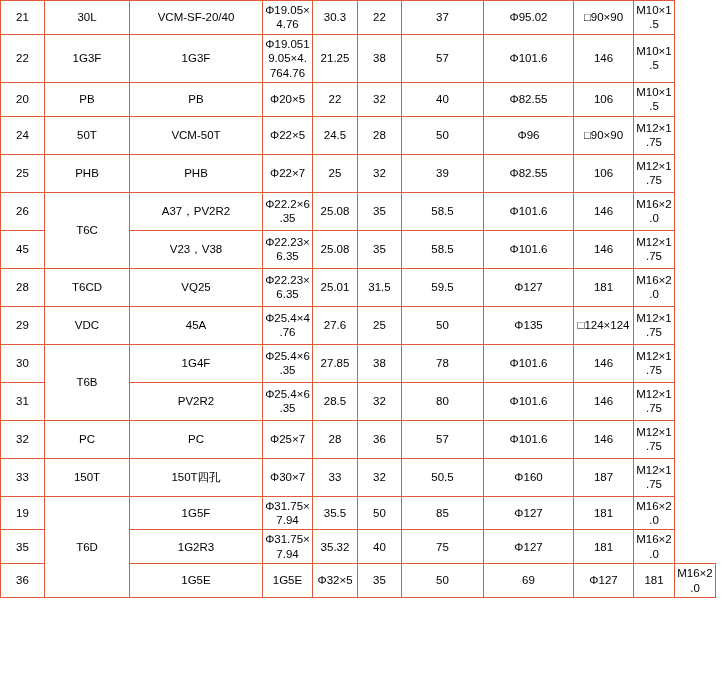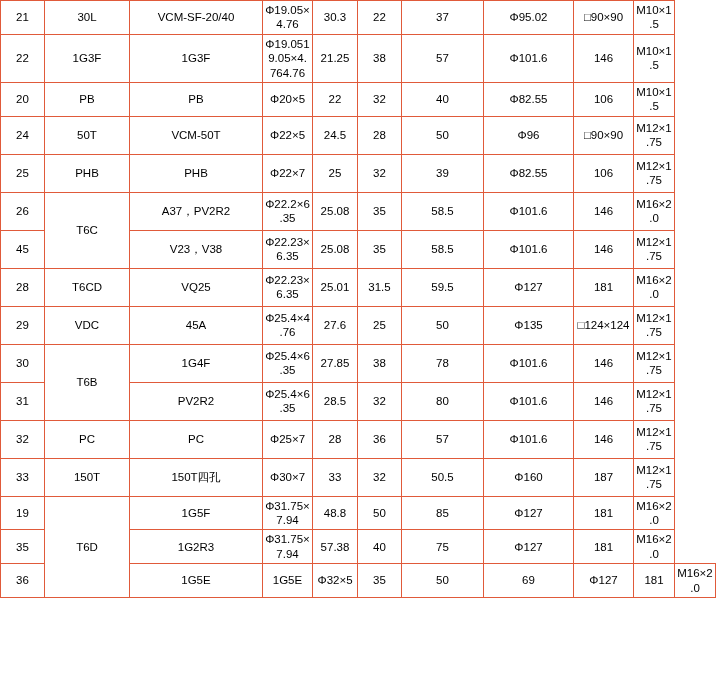--- a/index.html
+++ b/index.html
@@ -212,32 +212,32 @@
         <td>50.5</td>
         <td>Φ160</td>
         <td>187</td>
         <td>M12×1.75</td>
       </tr>
       <tr class="short">
         <td>19</td>
         <td rowspan="3">T6D</td>
         <td>1G5F</td>
         <td>Φ31.75×7.94</td>
-        <td>48.8</td>
+        <td>35.5</td>
         <td>50</td>
         <td>85</td>
         <td>Φ127</td>
         <td>181</td>
         <td>M16×2.0</td>
       </tr>
       <tr class="short">
         <td>35</td>
         <td>1G2R3</td>
         <td>Φ31.75×7.94</td>
-        <td>57.38</td>
+        <td>35.32</td>
         <td>40</td>
         <td>75</td>
         <td>Φ127</td>
         <td>181</td>
         <td>M16×2.0</td>
       </tr>
       <tr class="short">
         <td>36</td>
         <td>1G5E</td>
         <td>1G5E</td>

